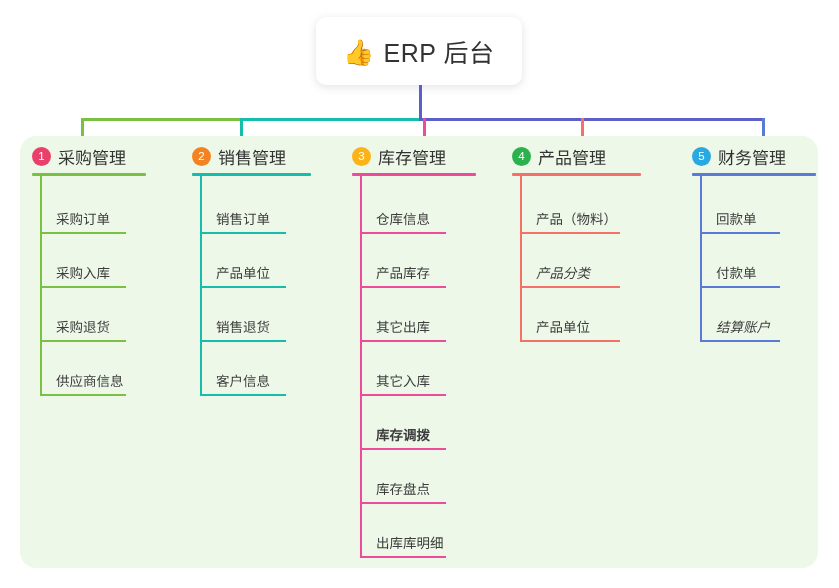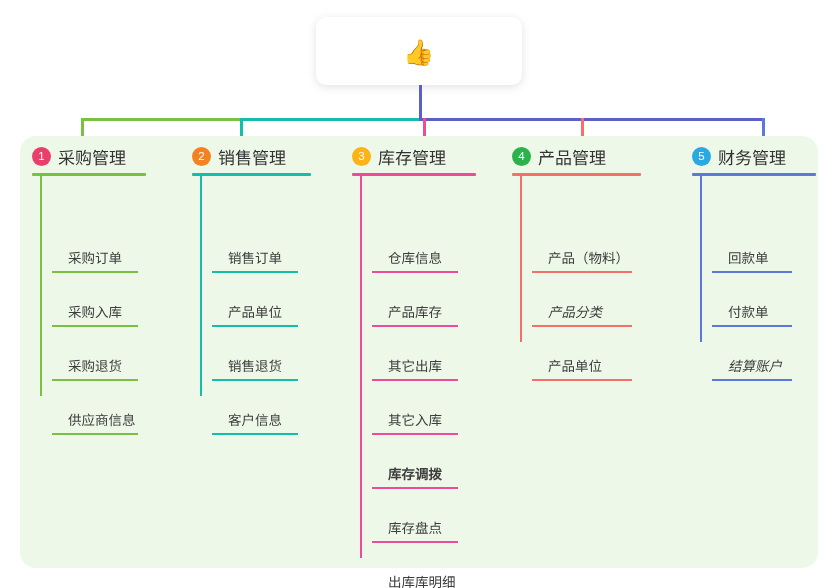--- a/index.html
+++ b/index.html
@@ -106,22 +106,21 @@
   }
   .col-spine {
     position: absolute;
     top: 39px;
     left: 8px;
     width: 2px;
   }
 
   .leaf {
     position: absolute;
-    left: 20px;
-    margin-top: 39px;
+    left: 8px;
   }
   .leaf-label {
     position: absolute;
     left: 16px;
     bottom: 6px;
     font-size: 13.5px;
     color: #3d3d3d;
     white-space: nowrap;
   }
   .leaf-rule {
@@ -131,20 +130,21 @@
     height: 1.6px;
   }
 </style>
 </head>
 <body>
 
 <div id="mindmap">
 
   <div class="root-card">
     <span class="root-emoji">👍</span>
+    <span class="root-title">ERP 后台</span>
   </div>
 
   <div id="connectors">
       <div class="seg" style="left: 419px; top: 85px; width: 2.5px; height: 35.5px; background: rgb(91, 95, 199);"></div>
       <div class="seg" style="left: 81px; top: 118px; width: 161.5px; height: 2.5px; background: rgb(122, 193, 67);"></div>
       <div class="seg" style="left: 240px; top: 118px; width: 179px; height: 2.5px; background: rgb(21, 189, 170);"></div>
       <div class="seg" style="left: 419px; top: 118px; width: 345.5px; height: 2.5px; background: rgb(91, 95, 199);"></div>
       <div class="seg" style="left: 81px; top: 118px; width: 2.5px; height: 36px; background: rgb(122, 193, 67);"></div>
       <div class="seg" style="left: 240px; top: 118px; width: 2.5px; height: 36px; background: rgb(21, 189, 170);"></div>
       <div class="seg" style="left: 423px; top: 118px; width: 2.5px; height: 36px; background: rgb(239, 75, 155);"></div>

